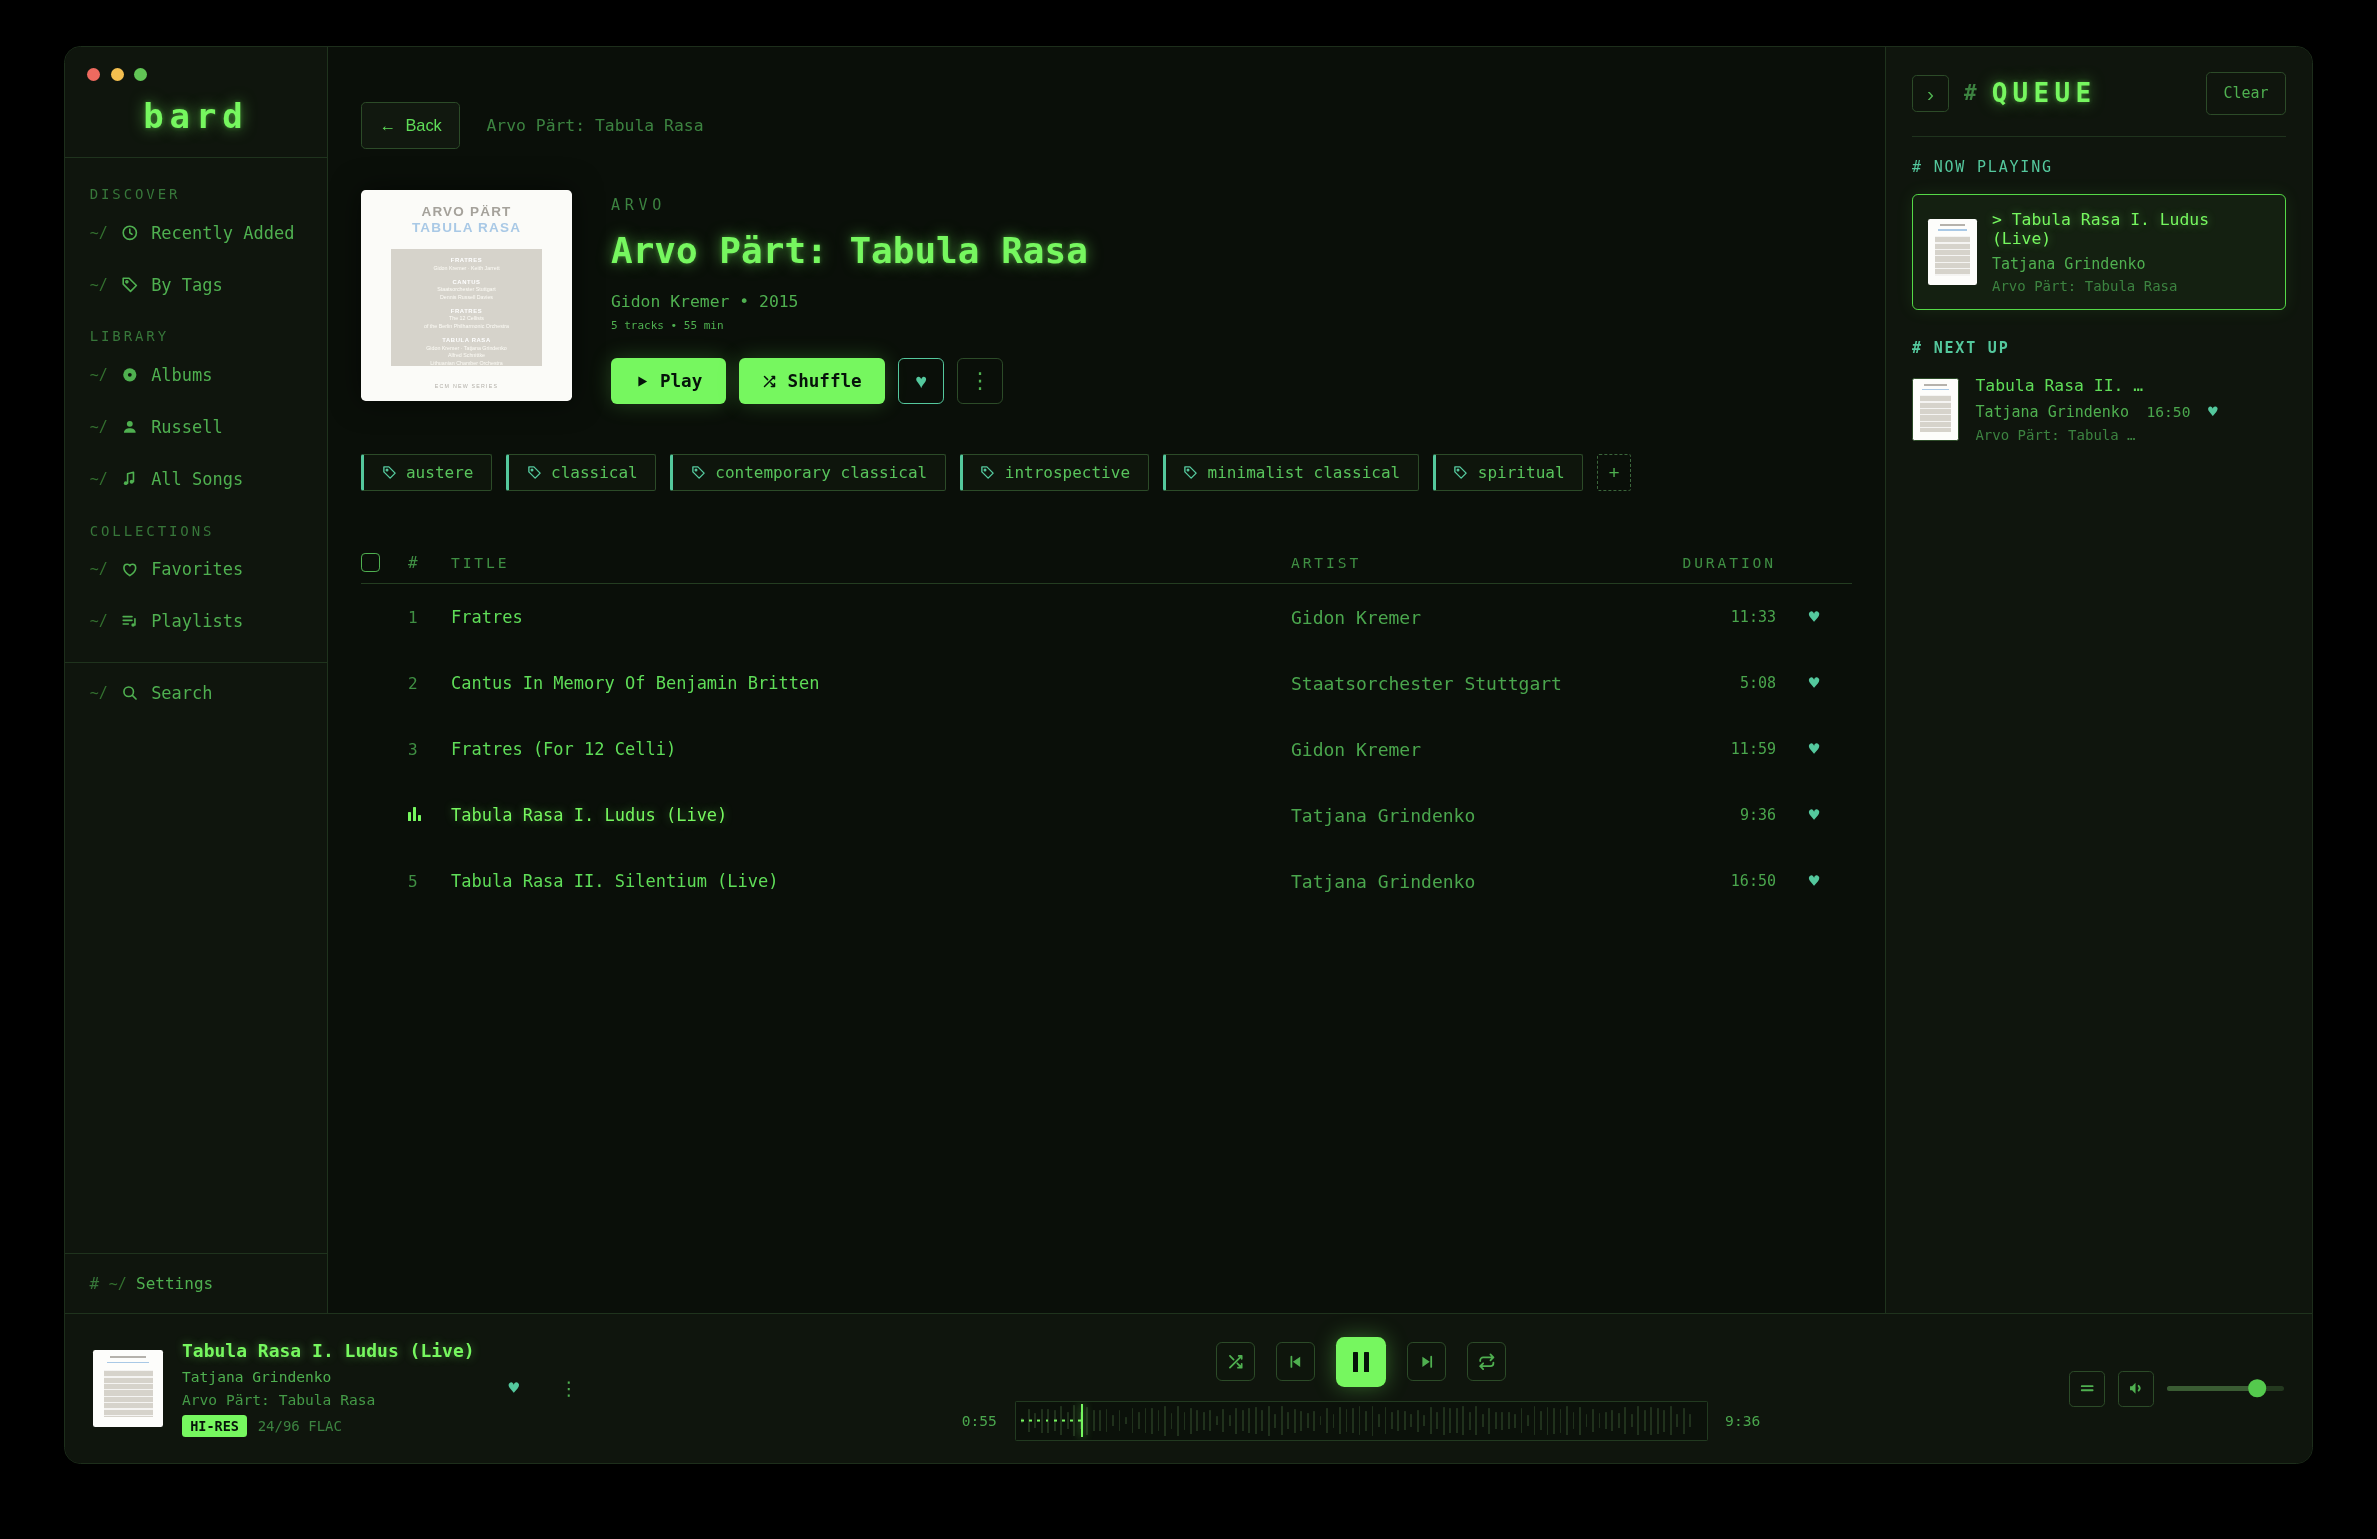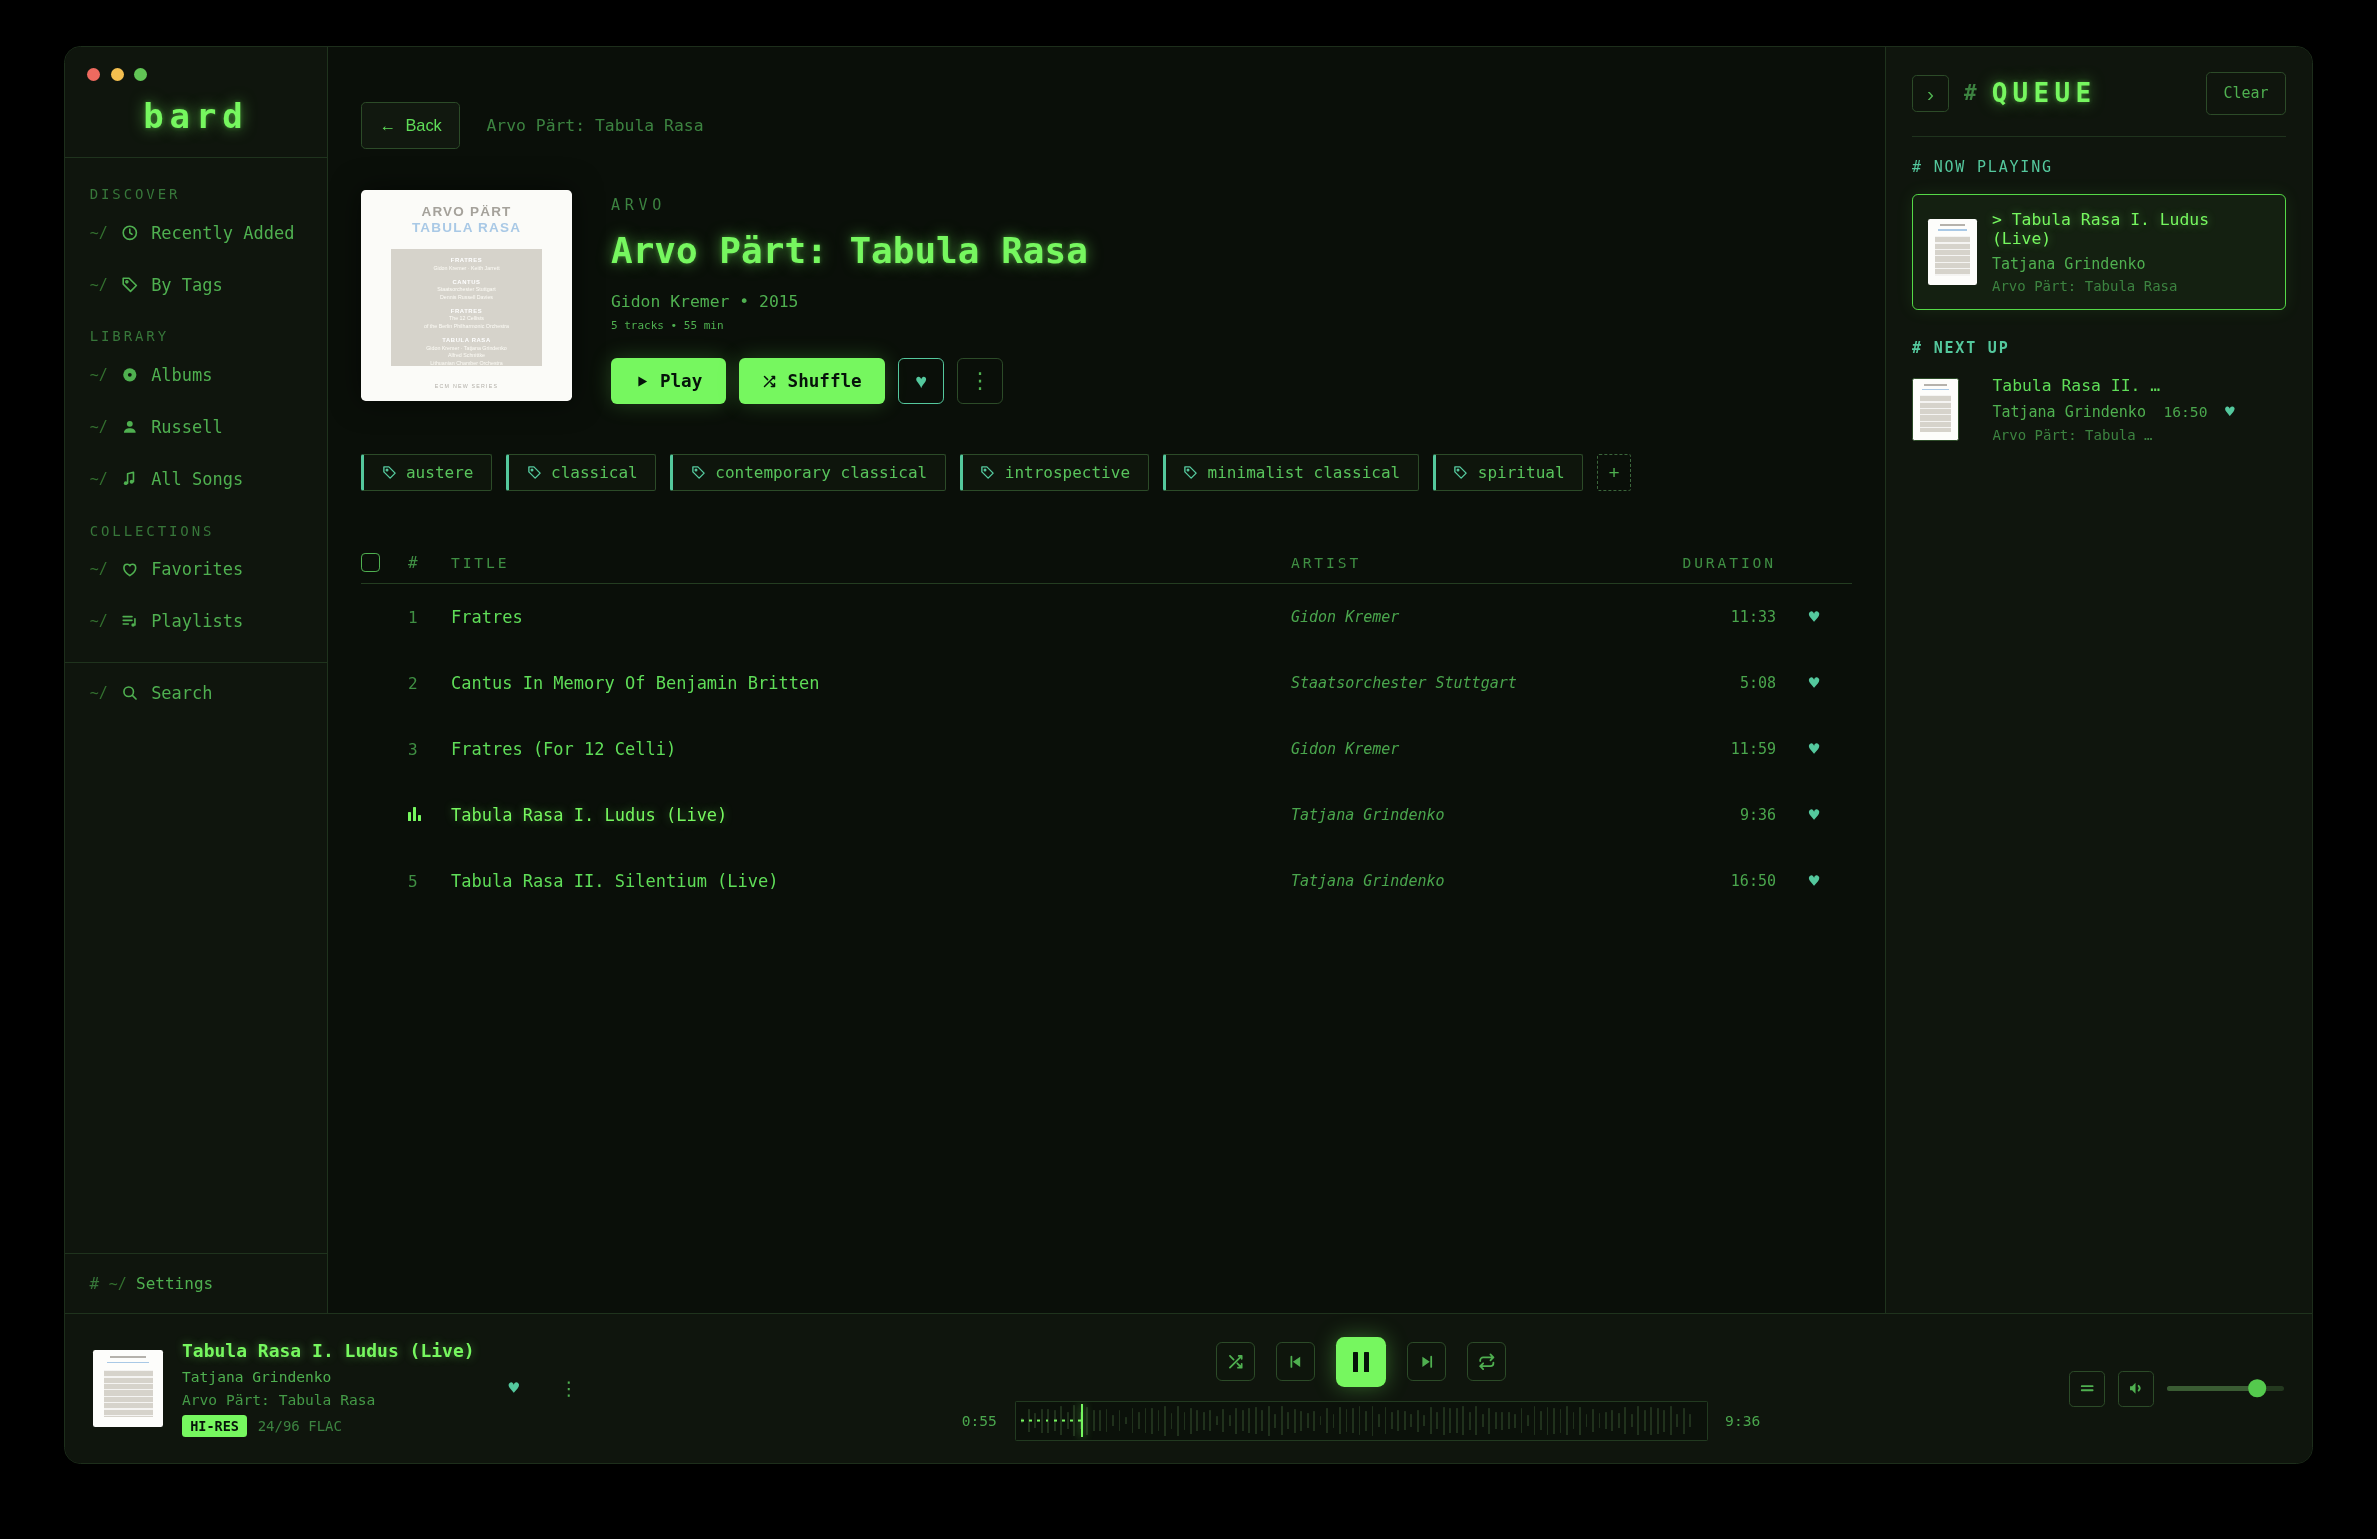--- a/index.html
+++ b/index.html
@@ -74,21 +74,21 @@
   .c-check{width:47px;}
   .checkbox{width:19px;height:19px;border:1.2px solid var(--green);border-radius:4.1px;cursor:pointer;}
   .c-num{width:43px;font-size:16px;color:#3f8f43;}
   .c-title{flex:1;}
   .c-artist{width:386px;}
   .c-dur{width:99px;text-align:right;}
   .c-heart{width:76px;display:flex;justify-content:center;}
   .trow{display:flex;align-items:center;height:66px;cursor:pointer;}
   .trow .c-title{font-size:17px;color:var(--titlegreen);}
   .trow.playing .c-title{color:var(--accent);}
-  .trow .c-artist{font-size:15px;color:var(--dur);font-style:italic;}
+  .trow .c-artist{font-size:18px;color:var(--dur);}
   .trow .c-dur{font-size:15px;color:var(--dur);}
   .heart-glyph{color:var(--mint);font-size:17.6px;cursor:pointer;}
   .eq{display:inline-flex;align-items:flex-end;gap:2.3px;height:14px;}
   .eq i{width:2.9px;background:var(--accent);border-radius:0.6px;}
   .eq i:nth-child(1){height:9.4px;} .eq i:nth-child(2){height:14px;} .eq i:nth-child(3){height:6.4px;}
 
   
   .queue{width:427px;background:var(--panel);border-left:0.6px solid var(--line);padding:24.6px 26px;flex-shrink:0;}
   .q-head{display:flex;align-items:center;gap:15px;}
   .q-collapse{width:37px;height:37px;border:0.6px solid var(--chipline);border-radius:4.7px;background:transparent;
@@ -479,21 +479,21 @@
         </div>
       </div>
 
       <div class="q-label" style="margin-top:29px;font-weight:bold;"># NEXT UP</div>
       <div class="next-item">
         <div class="micro" style="width:47px;height:63px;border:0.6px solid #2c4b28;">
             <i class="m1"></i>
             <i class="m2"></i>
             <span class="mp"></span>
           </div>
-        <div style="min-width:0;margin-left:17px;">
+        <div style="min-width:0;">
           <div class="nx-title">Tabula Rasa II. …</div>
           <div class="nx-row">
             <span class="nx-artist">Tatjana Grindenko</span>
             <span class="nx-time">16:50</span>
             <span class="nx-heart">♥</span>
           </div>
           <div class="nx-album">Arvo Pärt: Tabula …</div>
         </div>
       </div>
     </aside>

